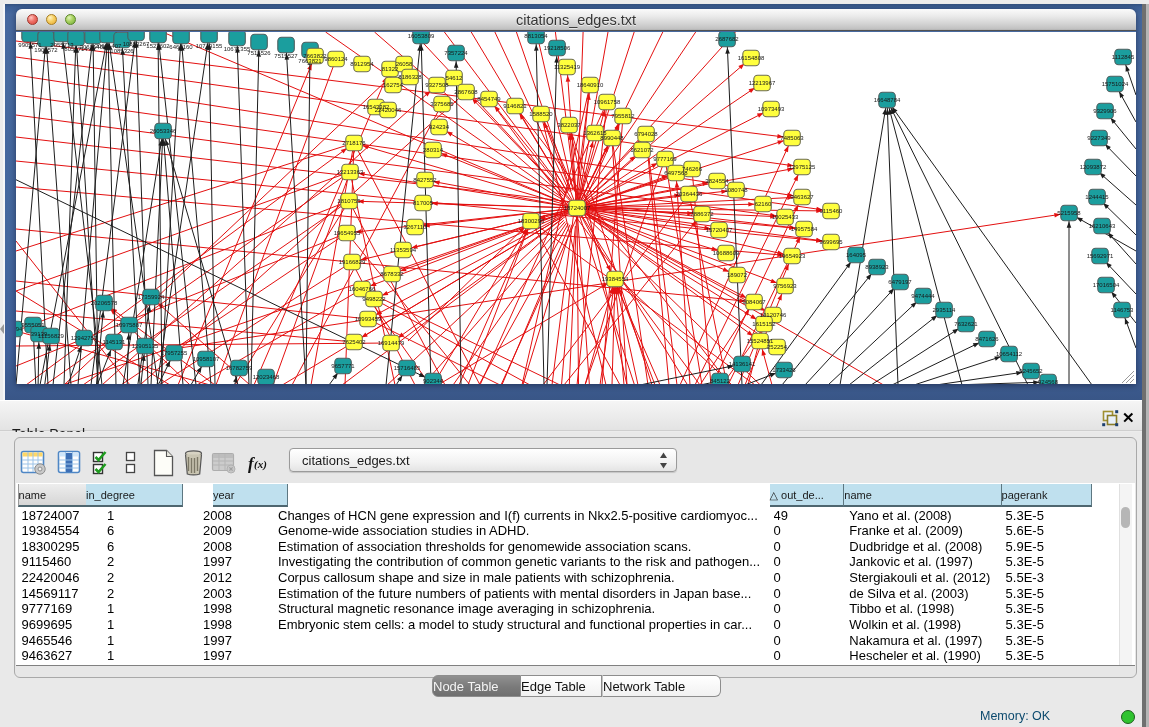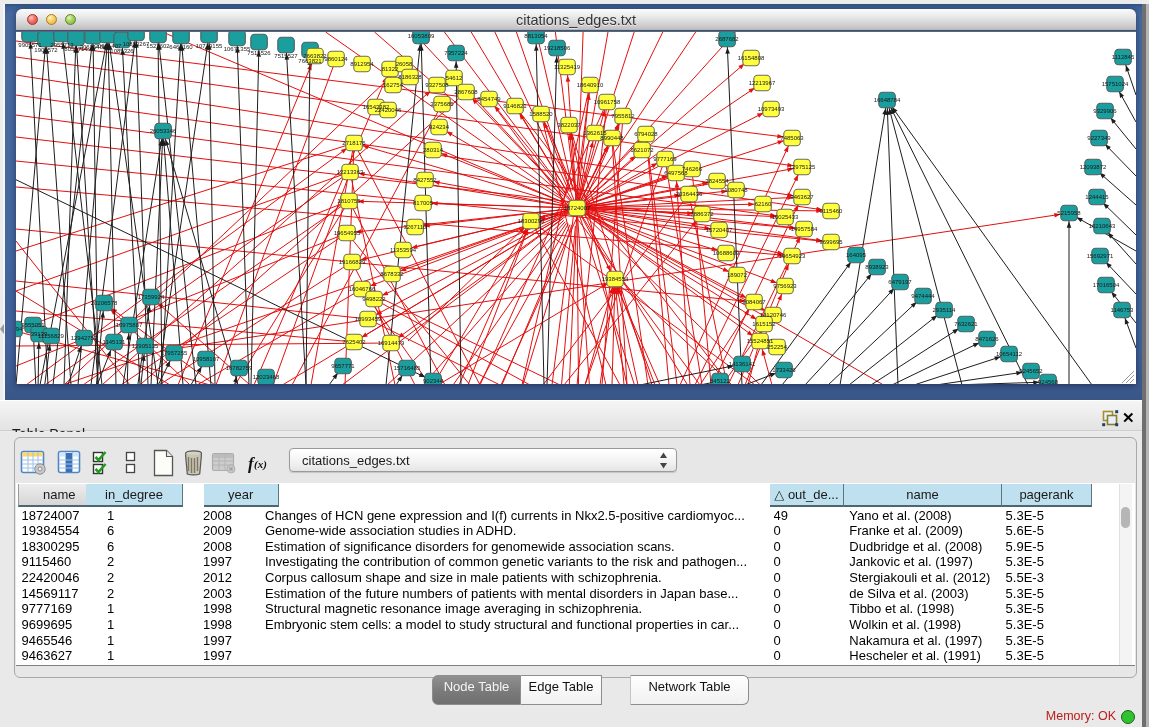--- a/index.html
+++ b/index.html
@@ -25,37 +25,37 @@
 #panelbg{position:absolute;left:0;top:432px;width:1149px;height:295px;background:#e9e9e9}
 #container{position:absolute;left:14px;top:437px;width:1123px;height:241px;
  background:#e7e7e7;border:1px solid #a9a9a9;border-radius:6px}
 #dropdown{position:absolute;left:289px;top:448px;width:388px;height:24px;border:1px solid #9a9a9a;
  border-radius:4px;background:linear-gradient(180deg,#ffffff,#f2f2f2 60%,#e4e4e4);
  box-shadow:0 1px 1px rgba(0,0,0,.15)}
 #dropdown span{position:absolute;left:12px;top:4px;font-size:13px;color:#1a1a1a}
 #updn{position:absolute;right:8px;top:3px;width:9px;height:17px}
 #table{position:absolute;left:16px;top:483px;width:1119px;height:183px;background:#fff;
  border-bottom:1px solid #808080}
-.th{position:absolute;top:1px;height:23px;background:#bfe0ee;font-size:13px;color:#1a1a1a;
- text-align:center;line-height:22px;border-right:1px solid #5d7781;border-bottom:2px solid #4e666f}
+.th{position:absolute;top:1px;height:23px;background:#bfe0ee;font-size:11px;color:#1a1a1a;
+ line-height:22px;border-right:1px solid #5d7781;border-bottom:2px solid #4e666f}
 .th.gray{background:linear-gradient(180deg,#ededed,#d6d6d6);border-left:1px solid #9a9a9a}
 #rows{position:absolute;left:0;top:24.5px;width:1119px;height:157px;overflow:hidden}
 .tcol{position:absolute;top:0;font-size:13px;color:#000;white-space:nowrap;overflow:hidden}
 .tr{height:15.67px;line-height:15.67px}
 #sbtrack{position:absolute;left:1119px;top:484px;width:13px;height:181px;background:#f4f4f4;
  border-left:1px solid #e0e0e0}
 #sbthumb{position:absolute;left:1121px;top:507px;width:9px;height:21px;background:#b6b6b6;border-radius:5px}
-.tab{position:absolute;top:675px;height:30px;font-size:13px;line-height:21px;text-align:center;
+.tab{position:absolute;top:675px;height:22px;font-size:13px;line-height:21px;
  border:1px solid #8d8d8d}
 #tab1{left:432px;width:89px;border-radius:6px 0 0 6px;color:#f4f4f4;
  background:linear-gradient(180deg,#909090,#7a7a7a 55%,#6f6f6f)}
 #tab2{left:521px;width:81px;border-left:none;color:#111;background:linear-gradient(180deg,#ffffff,#f1f1f1)}
-#tab3{left:630px;width:119px;border-left:1px solid #c4c4c4;border-radius:0 6px 6px 0;color:#111;
+#tab3{left:602px;width:119px;border-left:1px solid #c4c4c4;border-radius:0 6px 6px 0;color:#111;
  background:linear-gradient(180deg,#ffffff,#f1f1f1)}
-#memtxt{position:absolute;left:980px;top:709px;width:136px;text-align:right;font-size:12.5px;color:#b91c1c}
+#memtxt{position:absolute;left:980px;top:709px;width:136px;font-size:12.5px;color:#0c4a6e}
 #memdot{position:absolute;left:1121px;top:710px;width:14px;height:14px;border-radius:50%;
  background:#2fc32f;border:1.5px solid #1d5e1d}
 #edgeD{position:absolute;left:1142px;top:4px;width:4px;height:723px;background:#6f6f6f}
 #edgeL{position:absolute;left:1146px;top:4px;width:3px;height:723px;background:#b5b5b5}
 #divtri{position:absolute;left:571px;top:403px;width:0;height:0;
  border-left:4px solid transparent;border-right:4px solid transparent;border-bottom:4px solid #909090}
 #closex{position:absolute;left:1122px;top:409px;font-size:15px;font-weight:bold;color:#000}
 </style></head>
 <body>
 <div id="desktop"></div>
@@ -883,21 +883,21 @@
 <div id="dropdown">
     <span>citations_edges.txt</span>
 <svg id="updn" viewBox="0 0 9 17">
       <path d="M4.5 0.5L8 6H1z" fill="#444"></path>
       <path d="M4.5 16.5L8 11H1z" fill="#444"></path>
     </svg>
 </div>
 <div id="table">
 <div class="th gray" style="left:1.6px;width:83.4px">name</div>
     <div class="th" style="left:70px;width:97.0px">in_degree</div>
-    <div class="th" style="left:188px;width:74.5px">year</div>
+    <div class="th" style="left:197px;width:74.5px">year</div>
     <div class="th" style="left:753.5px;width:74.8px">△ out_de...</div>
     <div class="th" style="left:828.3px;width:157.3px">name</div>
     <div class="th" style="left:985.6px;width:90.8px">pagerank</div>
 <div id="rows">
 <div class="tcol" style="left:5.6px;width:77.4px">
         <div class="tr">18724007</div>
         <div class="tr">19384554</div>
         <div class="tr">18300295</div>
         <div class="tr">9115460</div>
         <div class="tr">22420046</div>
@@ -924,24 +924,24 @@
         <div class="tr">2009</div>
         <div class="tr">2008</div>
         <div class="tr">1997</div>
         <div class="tr">2012</div>
         <div class="tr">2003</div>
         <div class="tr">1998</div>
         <div class="tr">1998</div>
         <div class="tr">1997</div>
         <div class="tr">1997</div>
       </div>
-      <div class="tcol" style="left:249px;width:489.0px">
+      <div class="tcol" style="left:262px;width:489.0px">
         <div class="tr">Changes of HCN gene expression and I(f) currents in Nkx2.5-positive cardiomyoc...</div>
         <div class="tr">Genome-wide association studies in ADHD.</div>
-        <div class="tr">Estimation of significance disorders for genomewide association scans.</div>
+        <div class="tr">Estimation of association thresholds for genomewide association scans.</div>
         <div class="tr">Investigating the contribution of common genetic variants to the risk and pathogen...</div>
         <div class="tr">Corpus callosum shape and size in male patients with schizophrenia.</div>
         <div class="tr">Estimation of the future numbers of patients with mental disorders in Japan base...</div>
         <div class="tr">Structural magnetic resonance image averaging in schizophrenia.</div>
         <div class="tr">Embryonic stem cells: a model to study structural and functional properties in car...</div>
       </div>
       <div class="tcol" style="left:757.5px;width:68.8px">
         <div class="tr">49</div>
         <div class="tr">0</div>
         <div class="tr">0</div>
@@ -956,21 +956,21 @@
       <div class="tcol" style="left:833.3px;width:150.3px">
         <div class="tr">Yano et al. (2008)</div>
         <div class="tr">Franke et al. (2009)</div>
         <div class="tr">Dudbridge et al. (2008)</div>
         <div class="tr">Jankovic et al. (1997)</div>
         <div class="tr">Stergiakouli et al. (2012)</div>
         <div class="tr">de Silva et al. (2003)</div>
         <div class="tr">Tibbo et al. (1998)</div>
         <div class="tr">Wolkin et al. (1998)</div>
         <div class="tr">Nakamura et al. (1997)</div>
-        <div class="tr">Hescheler et al. (1991)</div>
+        <div class="tr">Hescheler et al. (1990)</div>
       </div>
       <div class="tcol" style="left:989.6px;width:84.8px">
         <div class="tr">5.3E-5</div>
         <div class="tr">5.6E-5</div>
         <div class="tr">5.9E-5</div>
         <div class="tr">5.3E-5</div>
         <div class="tr">5.5E-3</div>
         <div class="tr">5.3E-5</div>
         <div class="tr">5.3E-5</div>
         <div class="tr">5.3E-5</div>

